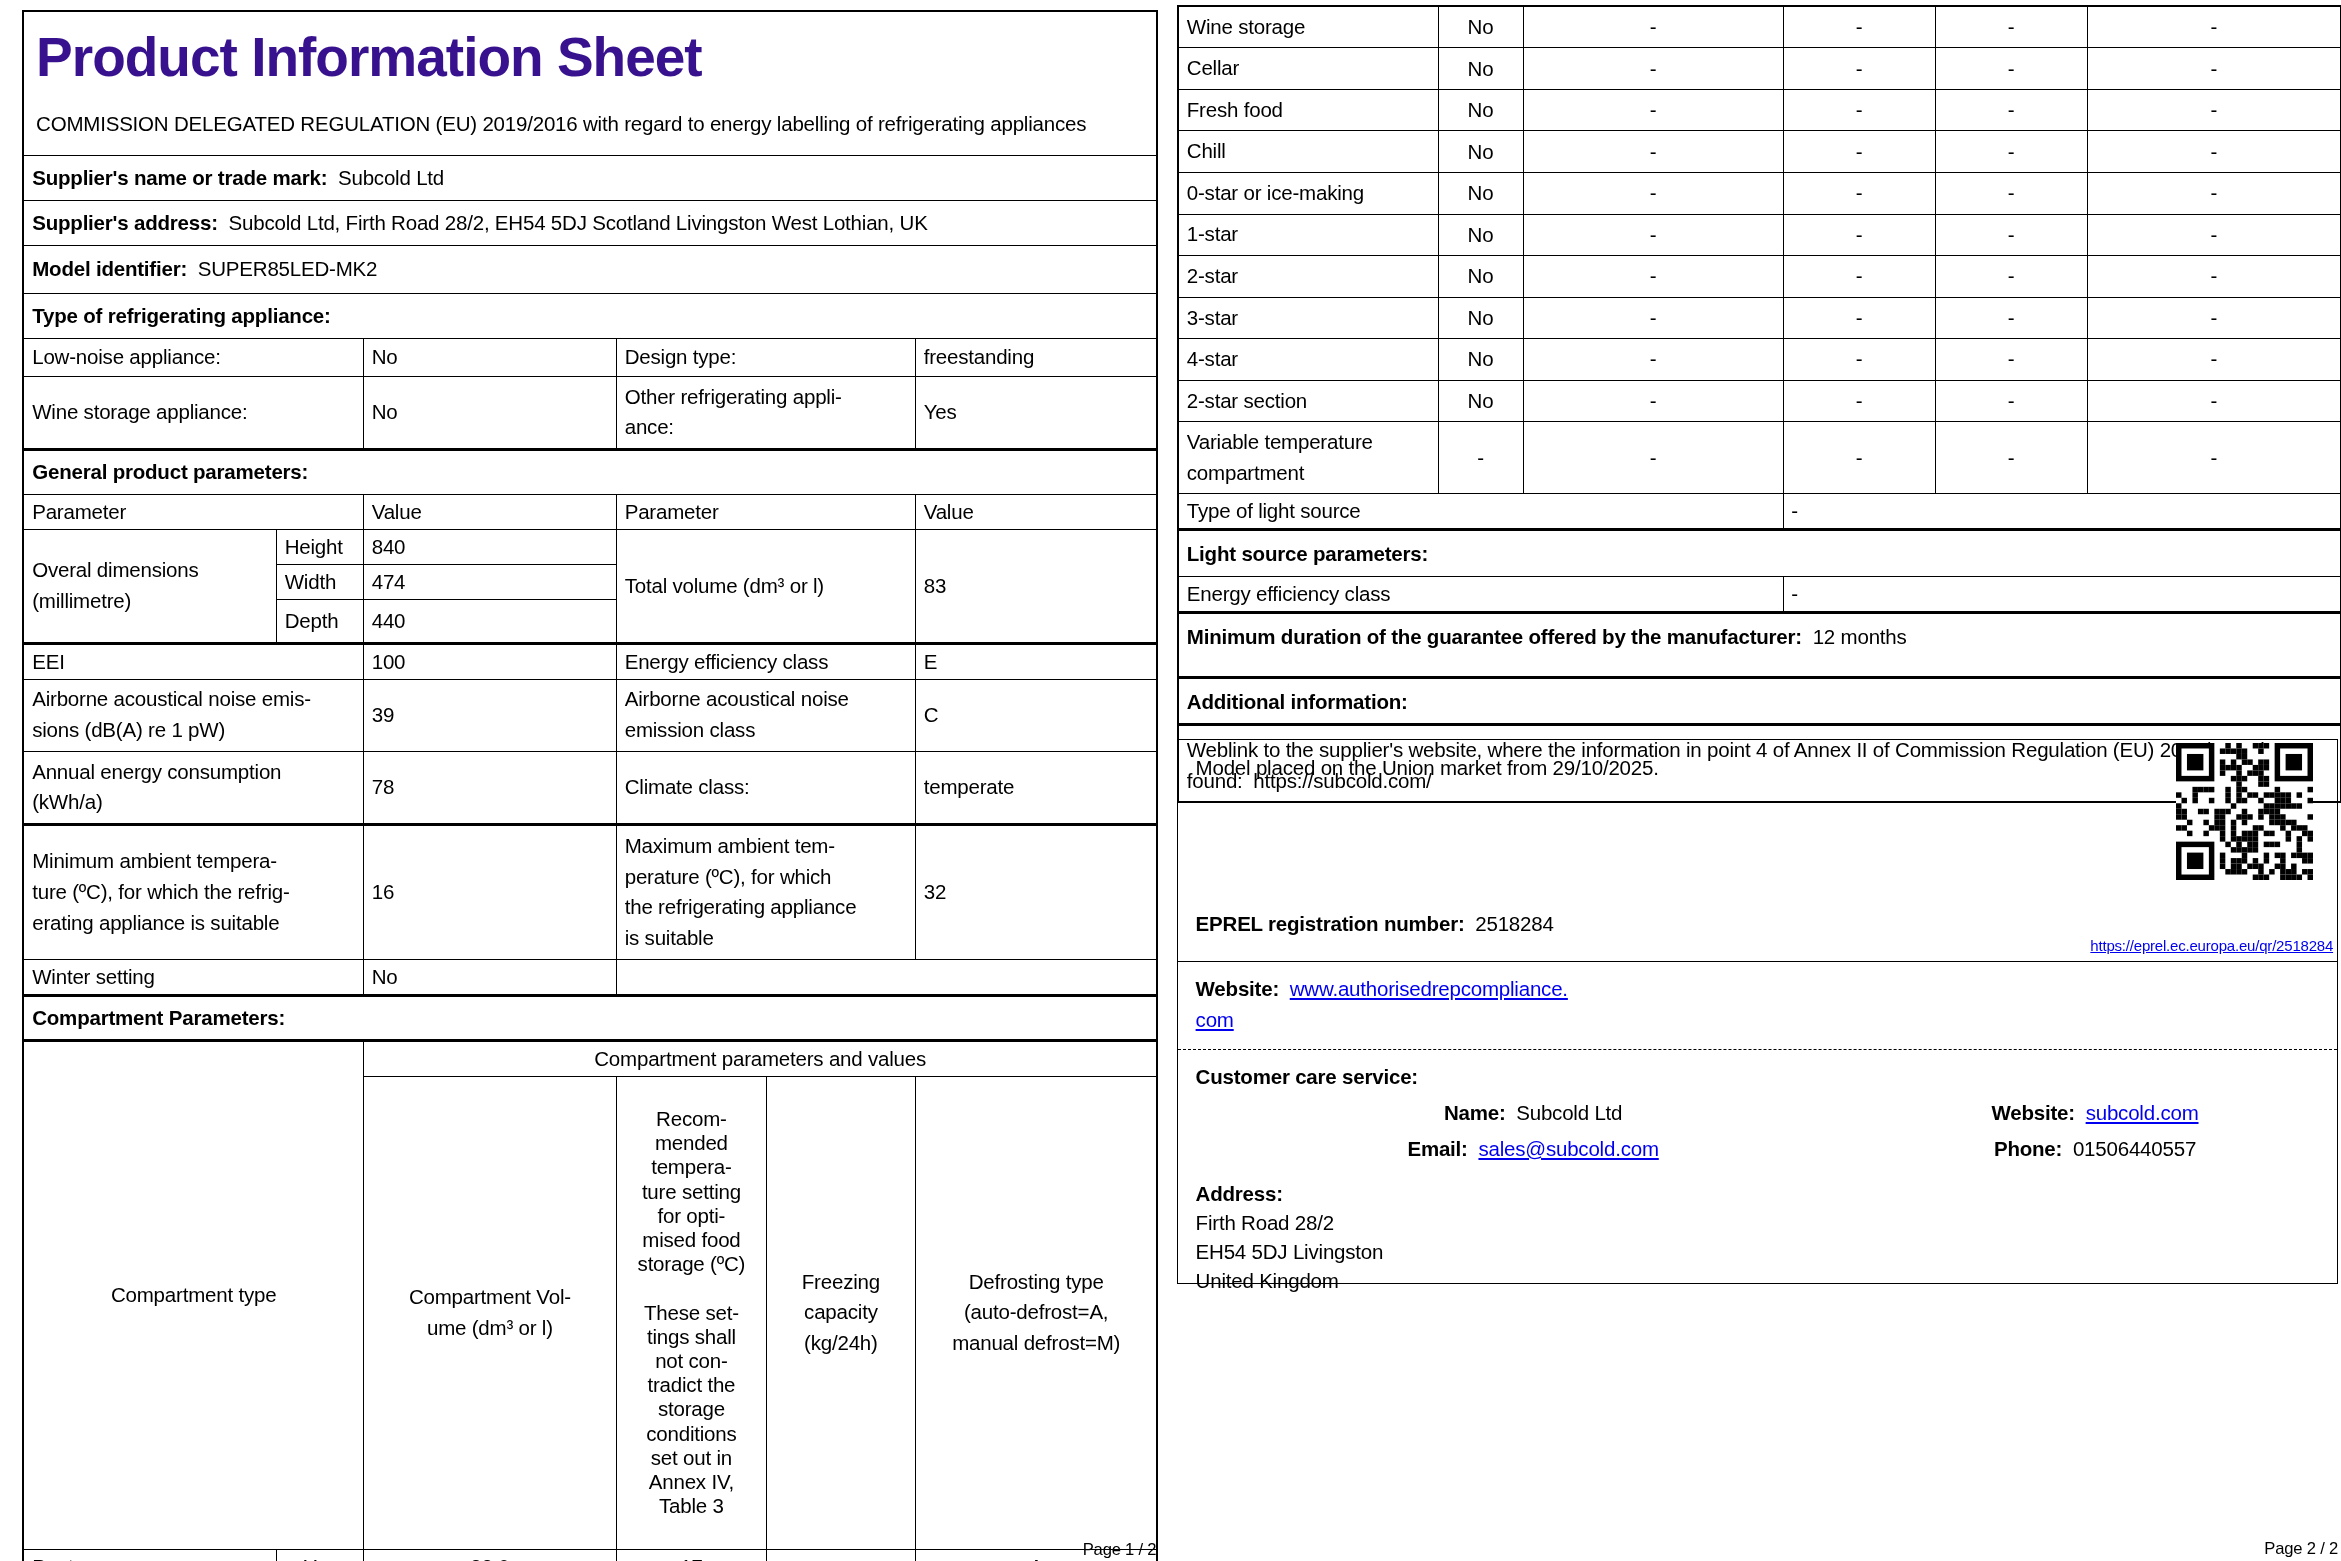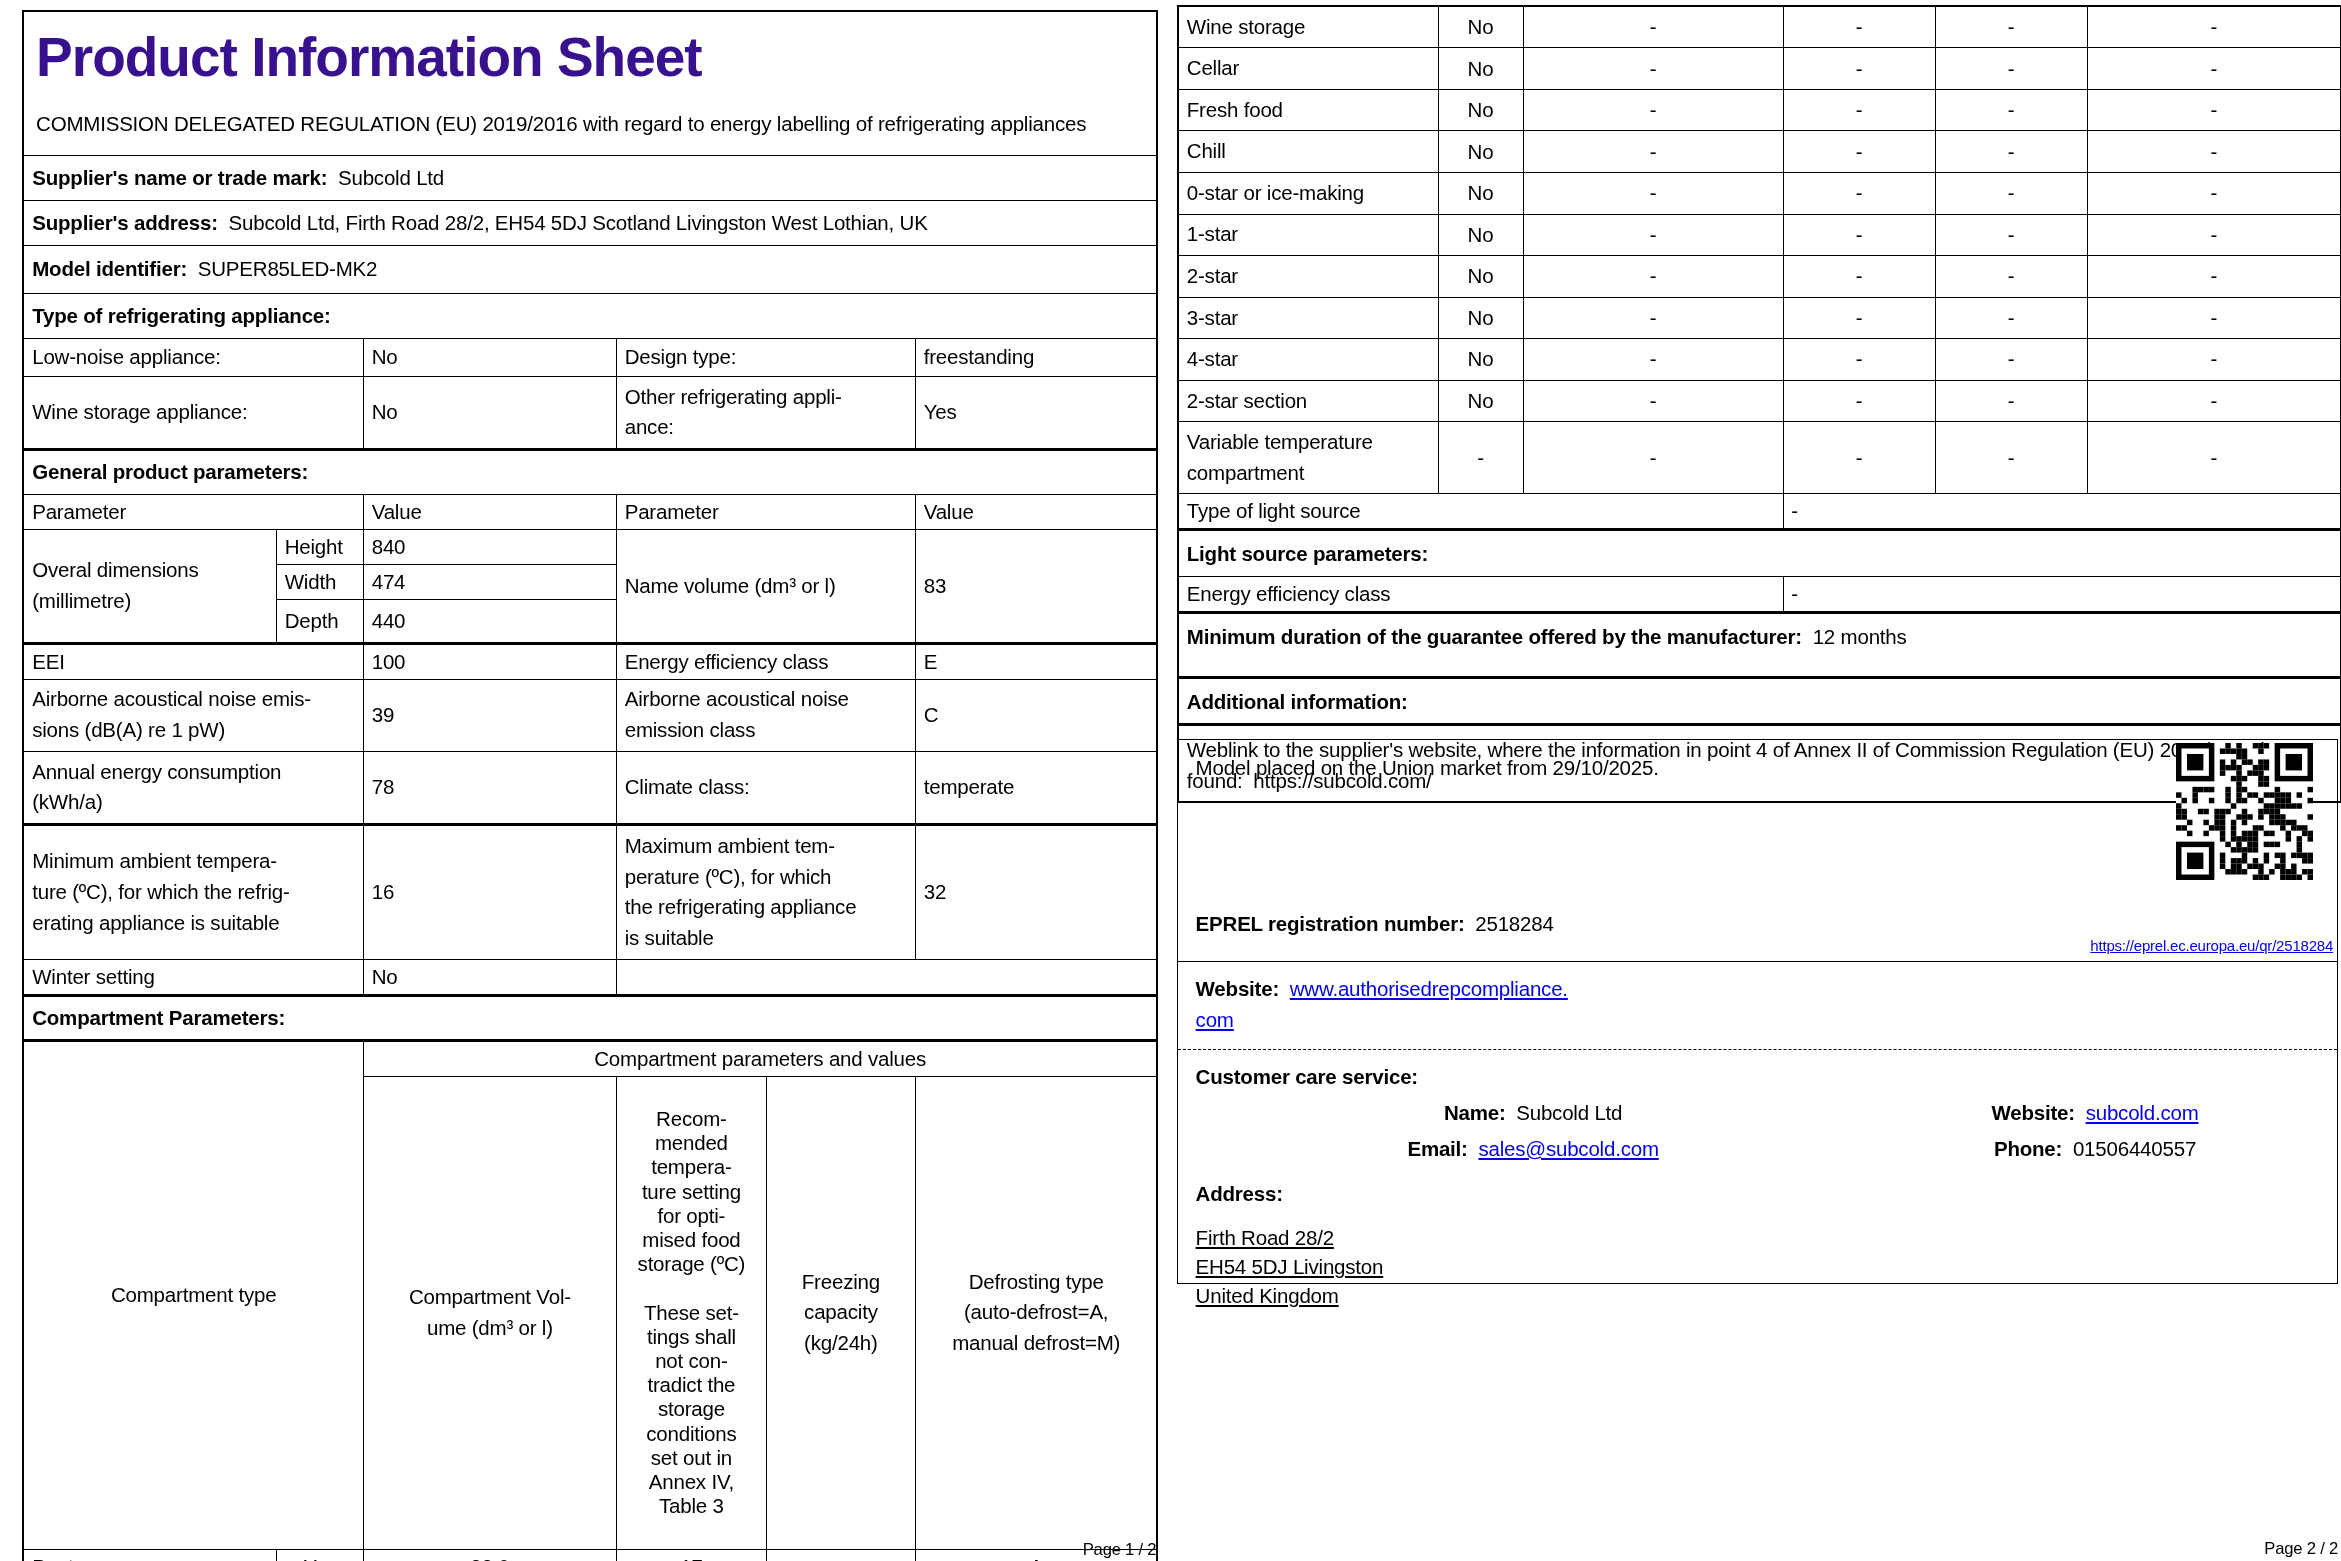--- a/index.html
+++ b/index.html
@@ -33,21 +33,21 @@
   .eprelRow{position:absolute;left:17.6px;top:172px;}
   .eprelLink{position:absolute;right:3.9px;bottom:6.8px;}
   .supRow{display:flex;border-bottom:1.5px dashed #000;padding:10.7px 17.6px 12.7px 17.6px;min-height:58px;box-sizing:border-box;}
   .supLeft{width:683px;line-height:1.55;}
   .supRight{flex:1;line-height:1.55;}
   .care{padding:14.6px 17.6px 0 17.6px;}
   .careRow{display:flex;margin-top:12px;text-align:center;}
   .careLeft{width:675px;}
   .careRight{flex:1;}
   .addr{margin-top:21.5px;}
-  .addrLines{margin-top:17px;line-height:1.42;text-decoration:underline;}
+  .addrLines{margin-top:2px;line-height:1.42;}
 </style>
 </head>
 <body>
 
 <table class="pg1">
   <colgroup>
     <col style="width:253px">
       <col style="width:87px">
       <col style="width:253px">
     <col style="width:150px">
@@ -99,21 +99,21 @@
     <td colspan="2">Parameter</td>
     <td>Value</td>
     <td colspan="2">Parameter</td>
     <td>Value</td>
   </tr>
   <tr style="height:35px">
     <td rowspan="3" class="p lh">Overal dimensions
 (millimetre)</td>
     <td>Height</td>
     <td>840</td>
-    <td colspan="2" rowspan="3">Name volume (dm³ or l)</td>
+    <td colspan="2" rowspan="3">Total volume (dm³ or l)</td>
     <td rowspan="3">83</td>
   </tr>
   <tr style="height:35px">
     <td>Width</td>
     <td>474</td>
   </tr>
   <tr style="height:44px">
     <td>Depth</td>
     <td>440</td>
   </tr>

